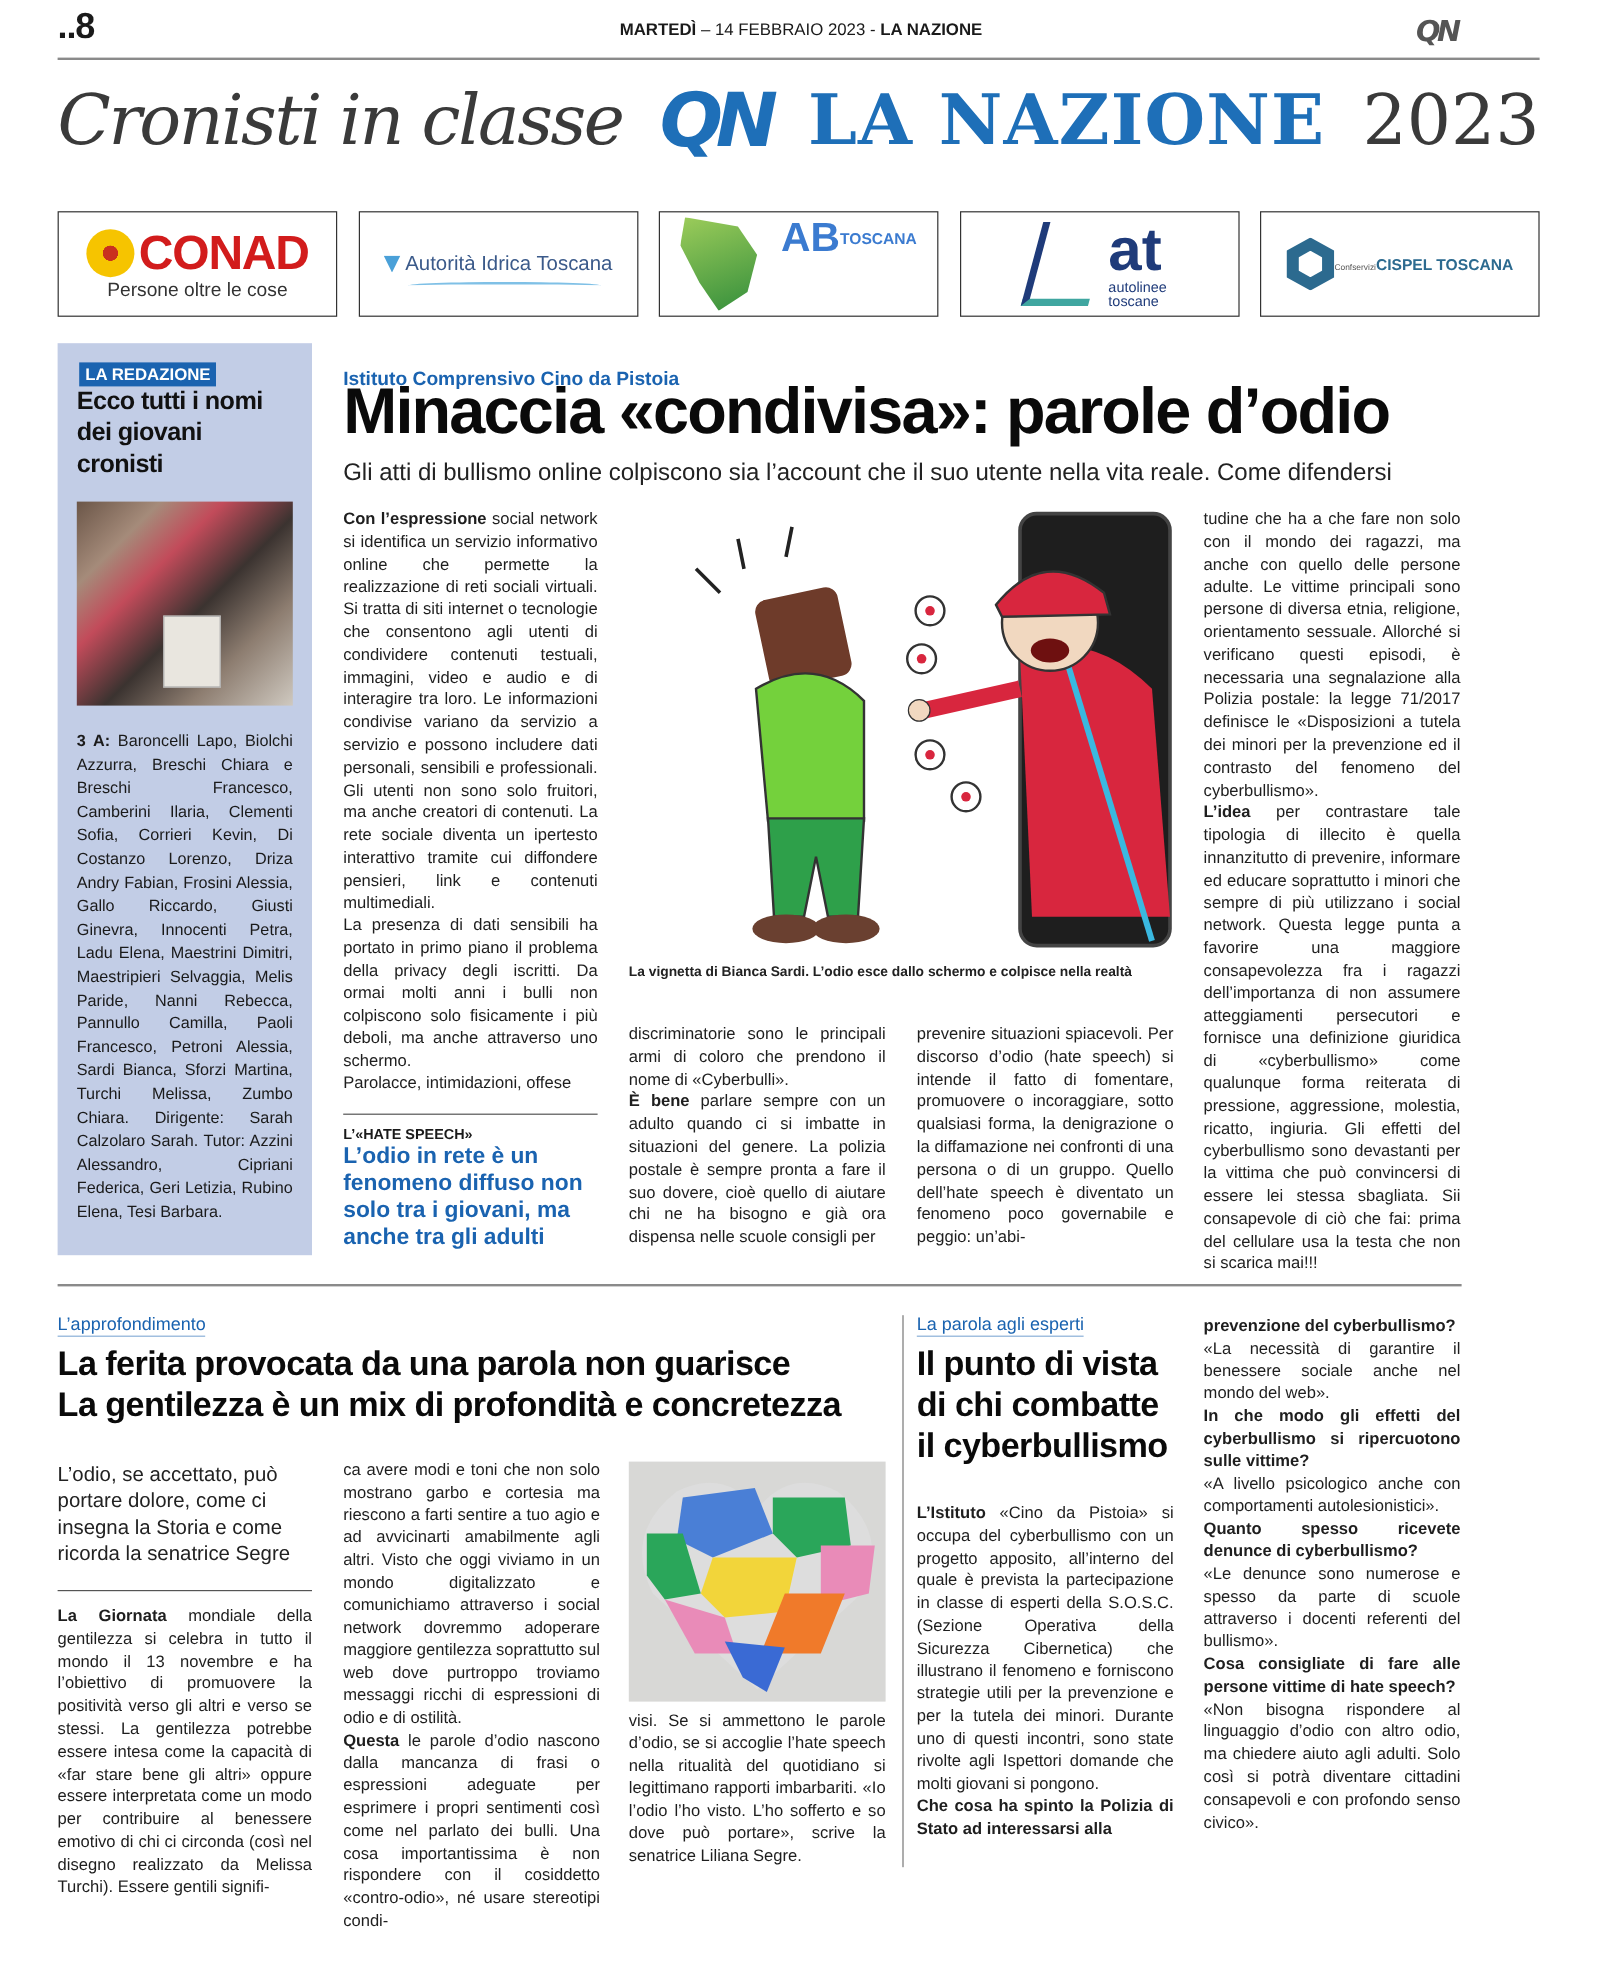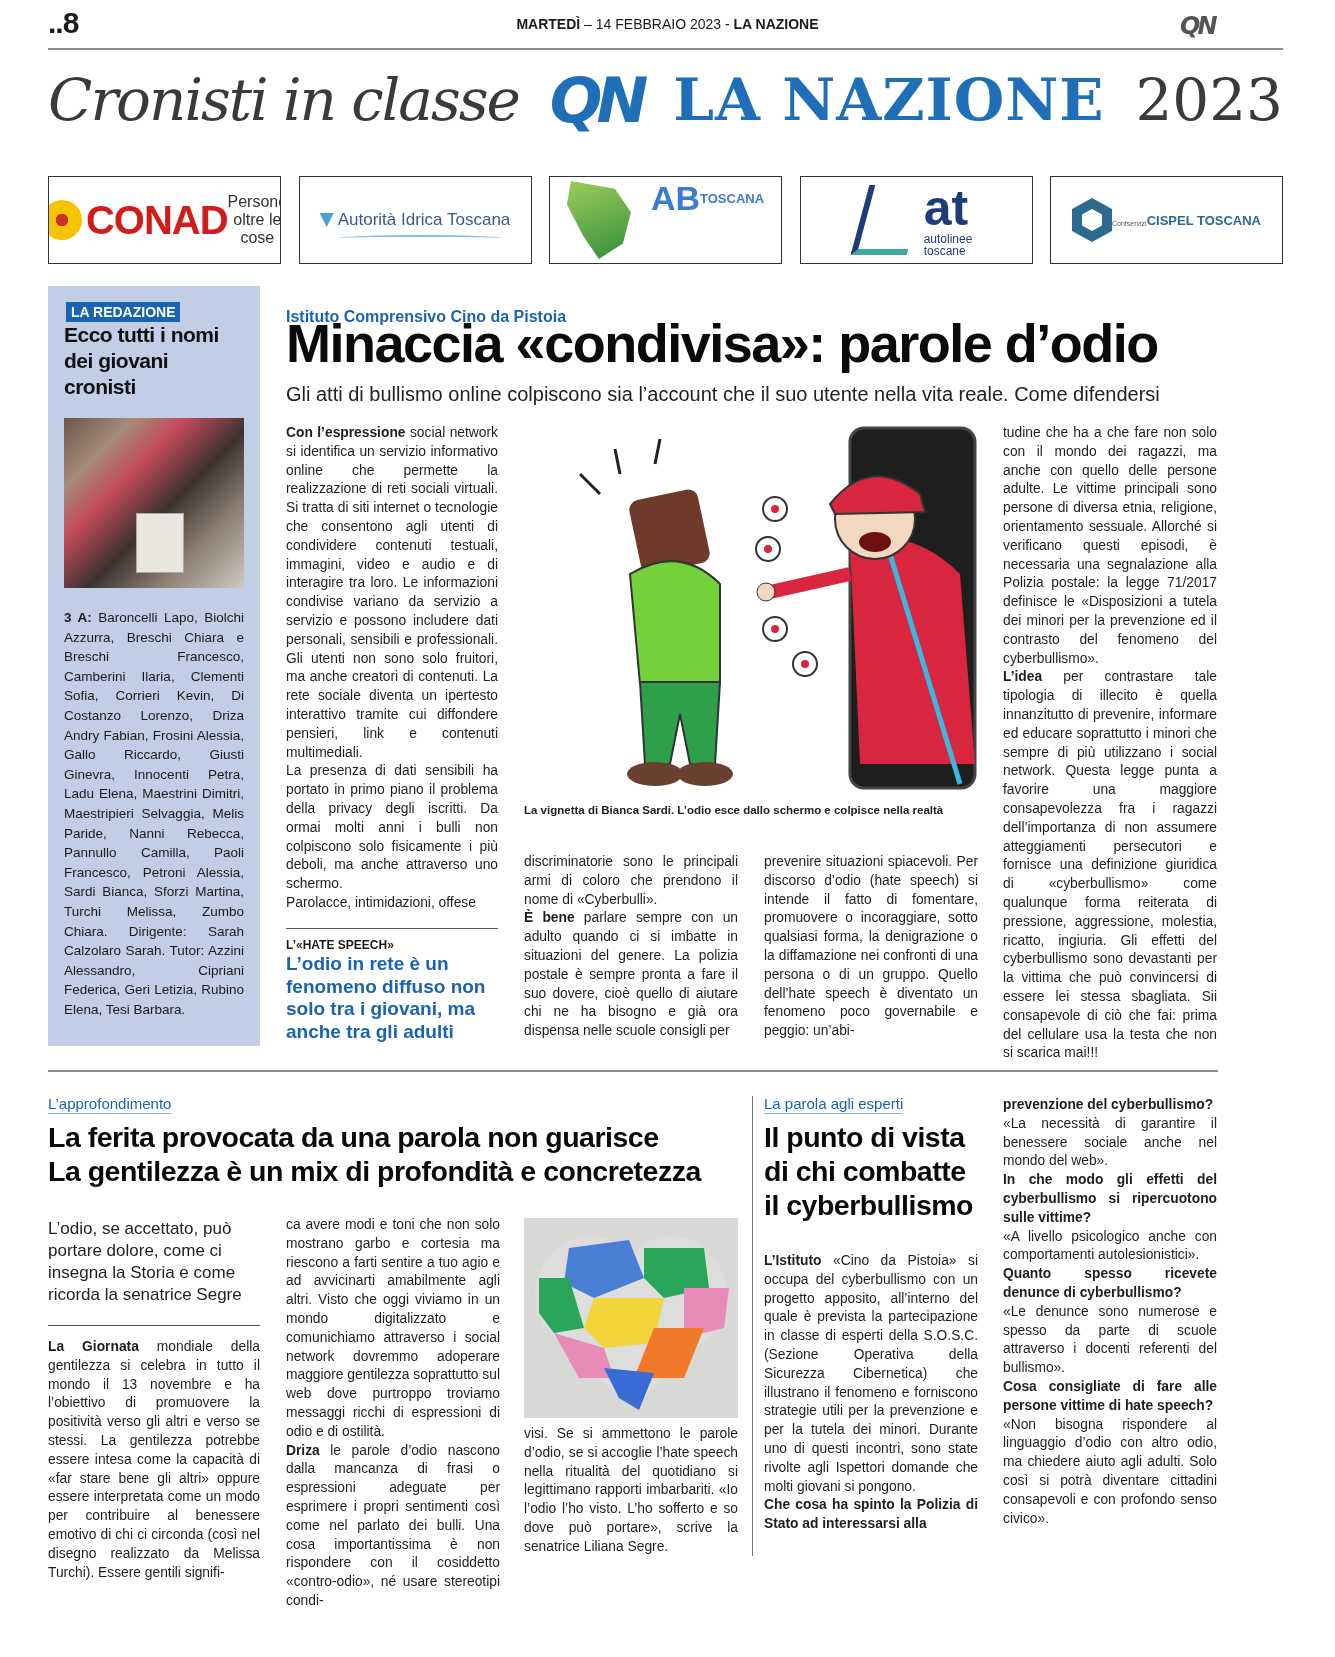--- a/index.html
+++ b/index.html
@@ -17,21 +17,21 @@
 
   .masthead { left: 48px; top: 58px; width: 1235px; height: 84px; display: flex; align-items: center; justify-content: space-between; }
   .cronisti { font-family: "DejaVu Serif", serif; font-size: 58px; font-style: italic; color: #3a3a3a; letter-spacing: -2px; }
   .qn-big { font-family: "DejaVu Sans", sans-serif; font-weight: 900; font-size: 62px; color: #1e6fb8; font-style: italic; letter-spacing: -6px; }
   .lanazione { font-family: "DejaVu Serif", serif; font-weight: bold; font-size: 58px; color: #1e6fb8; letter-spacing: 1px; }
   .year { font-family: "DejaVu Serif", serif; font-size: 58px; color: #3a3a3a; }
 
   
   .sponsors { left: 48px; top: 176px; width: 1235px; height: 88px; display: flex; justify-content: space-between; }
   .sponsor { width: 233px; height: 88px; border: 1.5px solid #333; background: #fff; display: flex; align-items: center; justify-content: center; overflow: hidden; position: relative; }
-  .conad-wrap { display: flex; flex-direction: row; align-items: center; text-align: center; }
+  .conad-wrap { display: flex; flex-direction: column; align-items: center; text-align: center; }
   .conad-row { display: flex; align-items: center; gap: 4px; }
   .daisy { width: 40px; height: 40px; border-radius: 50%; background: radial-gradient(circle, #c9301f 0 22%, #f6c400 23% 100%); }
   .conad-name { font-size: 40px; font-weight: 900; color: #d21c1c; letter-spacing: -1px; }
   .conad-tag { font-size: 16px; color: #333; }
   .ait { font-size: 17px; color: #3b5a8a; display: flex; align-items: center; gap: 4px; }
   .ait .drop { width: 14px; height: 14px; background: #4aa0d8; clip-path: polygon(0 0, 100% 0, 50% 100%); }
   .ait-wave { position: absolute; left: 40px; right: 30px; bottom: 22px; height: 6px; border-top: 2px solid #7fc0e6; border-radius: 50%; }
   .ato { display: flex; align-items: flex-start; gap: 4px; }
   .ato-map { width: 80px; height: 78px; background: linear-gradient(160deg, #9ccc5a, #2e8b3a); clip-path: polygon(5% 0, 60% 10%, 80% 40%, 70% 80%, 40% 100%, 20% 70%, 0 30%); }
   .ato-text { display: flex; flex-direction: row; align-items: center; color: #3b7bd0; }
@@ -251,21 +251,21 @@
   <div>La ferita provocata da una parola non guarisce</div>
   <div>La gentilezza è un mix di profondità e concretezza</div>
 </div>
 <div class="abs lead2">L’odio, se accettato, può portare dolore, come ci insegna la Storia e come ricorda la senatrice Segre</div>
 <div class="abs lead2-rule"></div>
 <div class="abs col col5">
   <p><b>La Giornata</b><span> mondiale della gentilezza si celebra in tutto il mondo il 13 novembre e ha l’obiettivo di promuovere la positività verso gli altri e verso se stessi. La gentilezza potrebbe essere intesa come la capacità di «far stare bene gli altri» oppure essere interpretata come un modo per contribuire al benessere emotivo di chi ci circonda (così nel disegno realizzato da Melissa Turchi). Essere gentili signifi-</span></p>
 </div>
 <div class="abs col col6">
   <p>ca avere modi e toni che non solo mostrano garbo e cortesia ma riescono a farti sentire a tuo agio e ad avvicinarti amabilmente agli altri. Visto che oggi viviamo in un mondo digitalizzato e comunichiamo attraverso i social network dovremmo adoperare maggiore gentilezza soprattutto sul web dove purtroppo troviamo messaggi ricchi di espressioni di odio e di ostilità.</p>
-  <p><b>Driza</b><span> le parole d’odio nascono dalla mancanza di frasi o espressioni adeguate per esprimere i propri sentimenti così come nel parlato dei bulli. Una cosa importantissima è non rispondere con il cosiddetto «contro-odio», né usare stereotipi condi-</span></p>
+  <p><b>Questa</b><span> le parole d’odio nascono dalla mancanza di frasi o espressioni adeguate per esprimere i propri sentimenti così come nel parlato dei bulli. Una cosa importantissima è non rispondere con il cosiddetto «contro-odio», né usare stereotipi condi-</span></p>
 </div>
 
 <div class="abs puzzle">
   <svg width="214" height="200" viewBox="0 0 214 200">
     <path d="M107 190 L20 110 Q-5 60 40 25 Q80 5 107 40 Q134 5 174 25 Q219 60 194 110 Z" fill="#ddd"></path>
     <polygon points="45,30 105,22 120,60 70,80 40,65" fill="#4a7fd6"></polygon>
     <polygon points="120,30 180,30 185,70 140,80 120,60" fill="#2aa65a"></polygon>
     <polygon points="15,60 45,60 60,110 30,115 15,95" fill="#2aa65a"></polygon>
     <polygon points="70,80 140,80 130,125 80,130 60,110" fill="#f2d53a"></polygon>
     <polygon points="160,70 205,70 200,110 160,120" fill="#e98bb8"></polygon>

